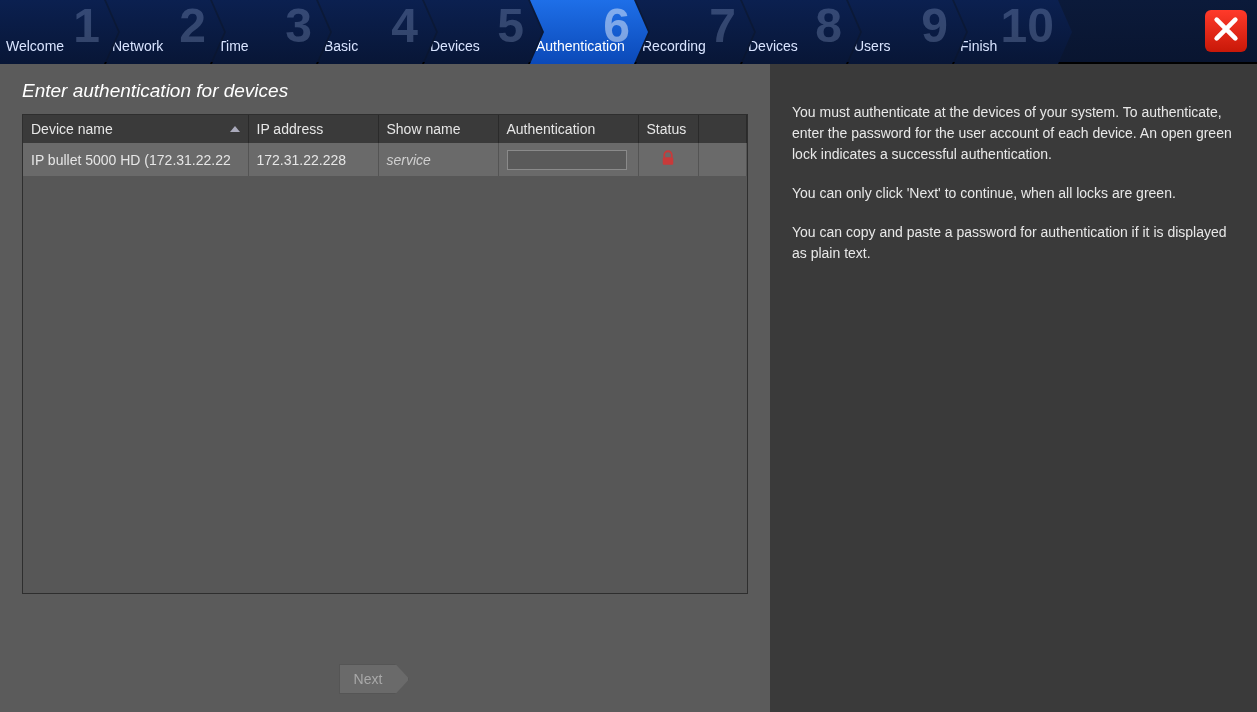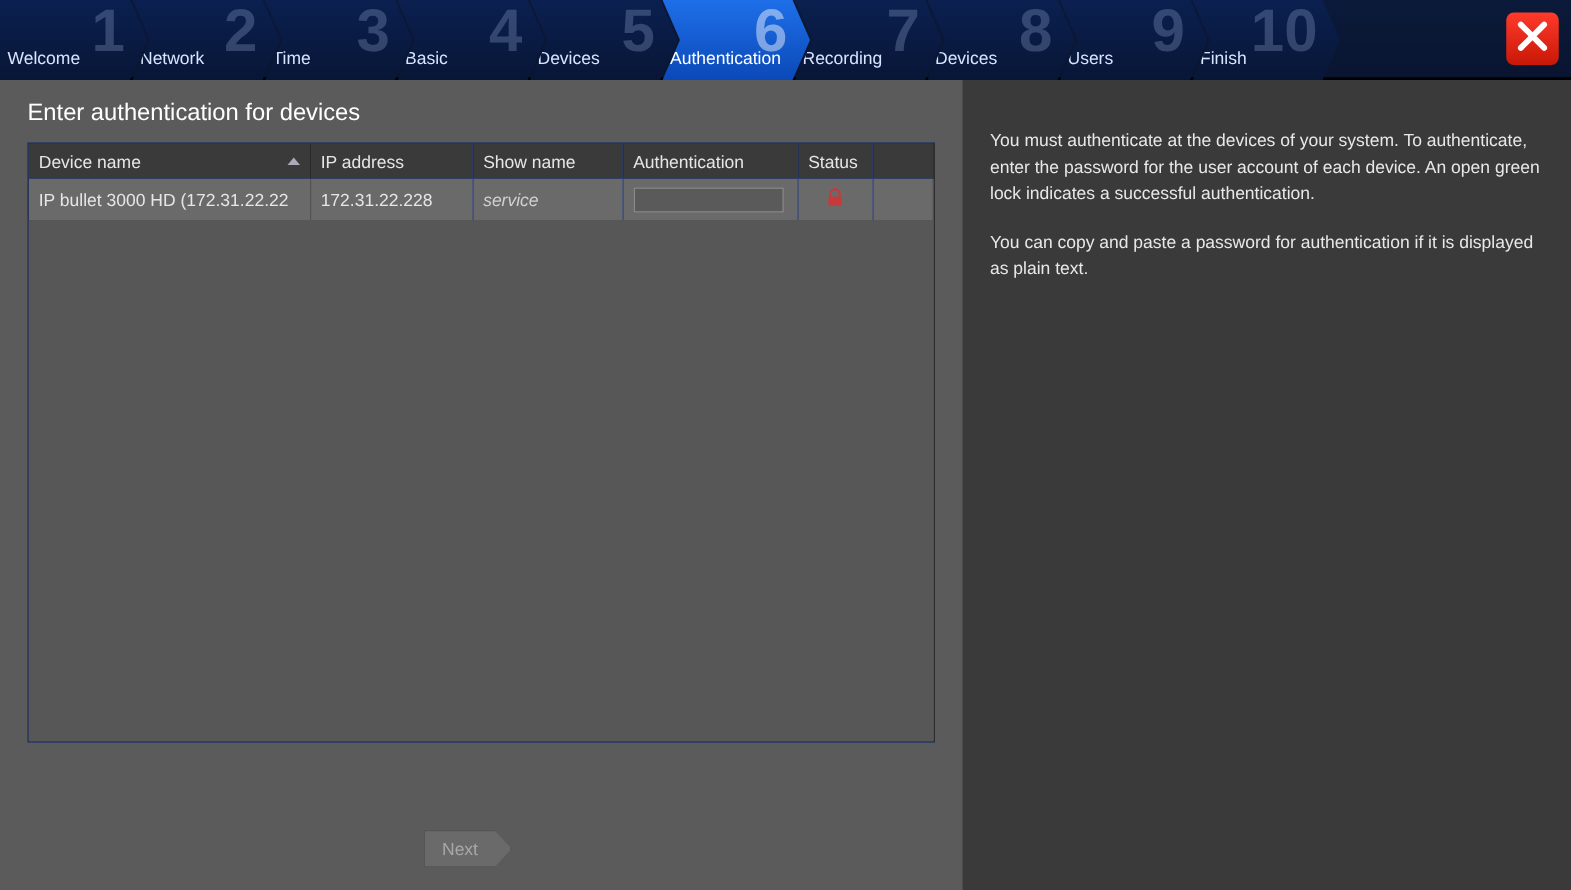--- a/index.html
+++ b/index.html
@@ -85,20 +85,21 @@
     font-size: 14px;
     line-height: 1.5;
   }
   .right p { margin: 16px 0 18px 0; }
 
   .left h2 {
     margin: 0 0 12px 22px;
     font-size: 19px;
     font-weight: 400;
     color: #fff;
+    font-style: italic;
   }
 
   
   .table-wrap {
     margin: 0 22px 0 22px;
     height: 480px;
     border: 1px solid #2e2e2e;
     background: #1d4ed8;
     display: flex;
     flex-direction: column;
@@ -261,21 +262,21 @@
             <th class="sorted">Device name</th>
             <th>IP address</th>
             <th>Show name</th>
             <th>Authentication</th>
             <th>Status</th>
             <th></th>
           </tr>
         </thead>
         <tbody>
           <tr>
-            <td>IP bullet 3000 HD (172.31.22.22</td>
+            <td>IP bullet 5000 HD (172.31.22.22</td>
             <td>172.31.22.228</td>
             <td class="username">service</td>
             <td>
               <input class="pwinput" type="password" value="" style="">
             </td>
             <td class="lock">
               <span>
                 <svg viewBox="0 0 24 24">
                     <path d="M7 11 V8 a5 5 0 0 1 10 0 V11" stroke="#c83a3a" stroke-width="2.4" fill="none"></path>
                     <rect x="5" y="11" width="14" height="10" rx="1.5" fill="#c83a3a"></rect>
@@ -292,15 +293,16 @@
 
     <div class="next-wrap">
       <div class="next-btn">
         <span>Next</span>
       </div>
     </div>
   </div>
 
   <div class="right">
     <p>You must authenticate at the devices of your system. To authenticate, enter the password for the user account of each device. An open green lock indicates a successful authentication.</p>
+    <p>You can only click 'Next' to continue, when all locks are green.</p>
     <p>You can copy and paste a password for authentication if it is displayed as plain text.</p>
   </div>
 </div>
 
 </body></html>

